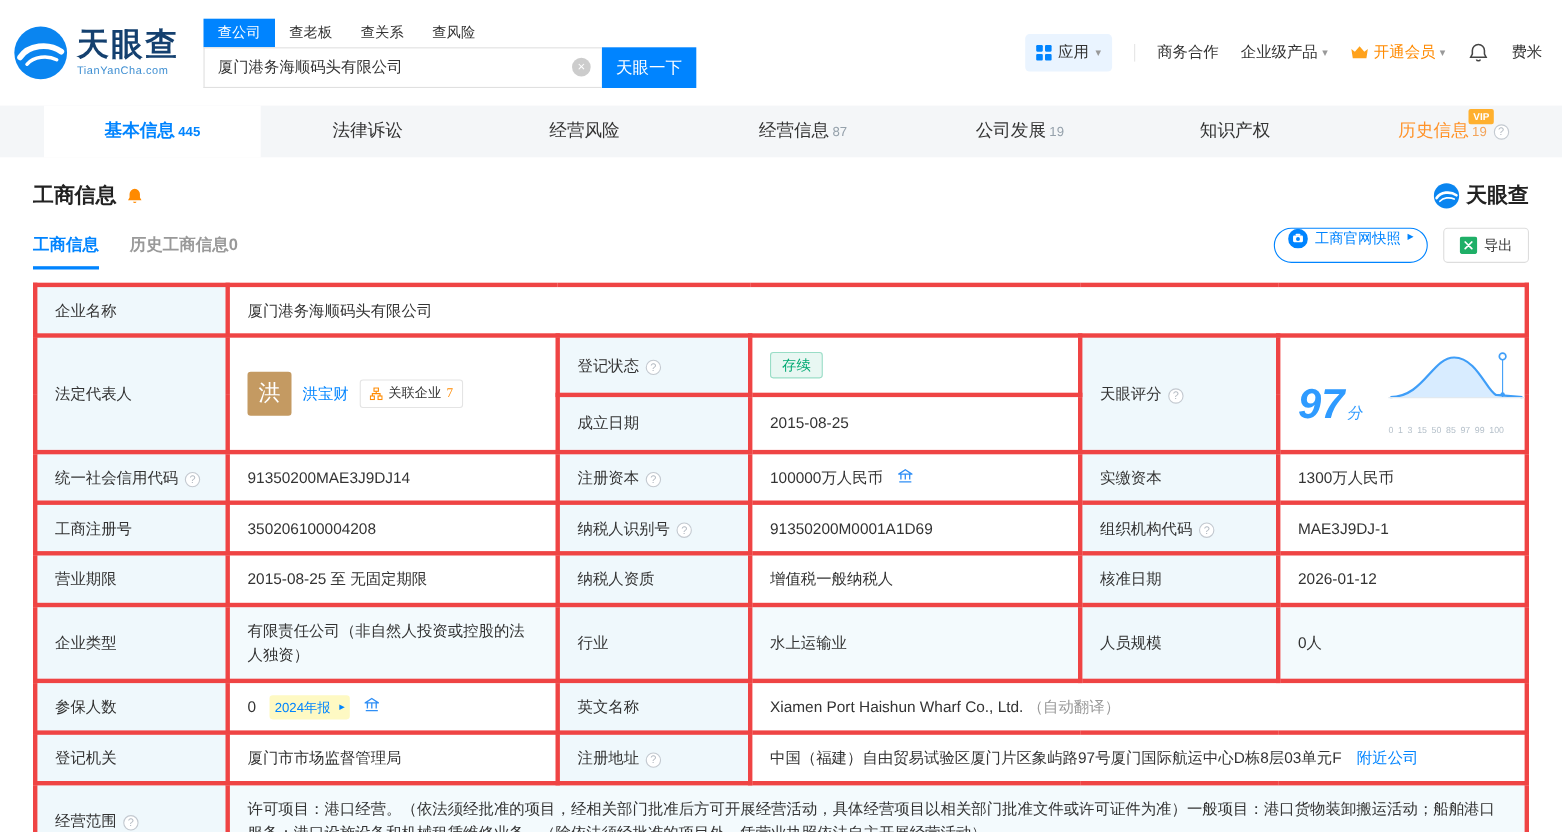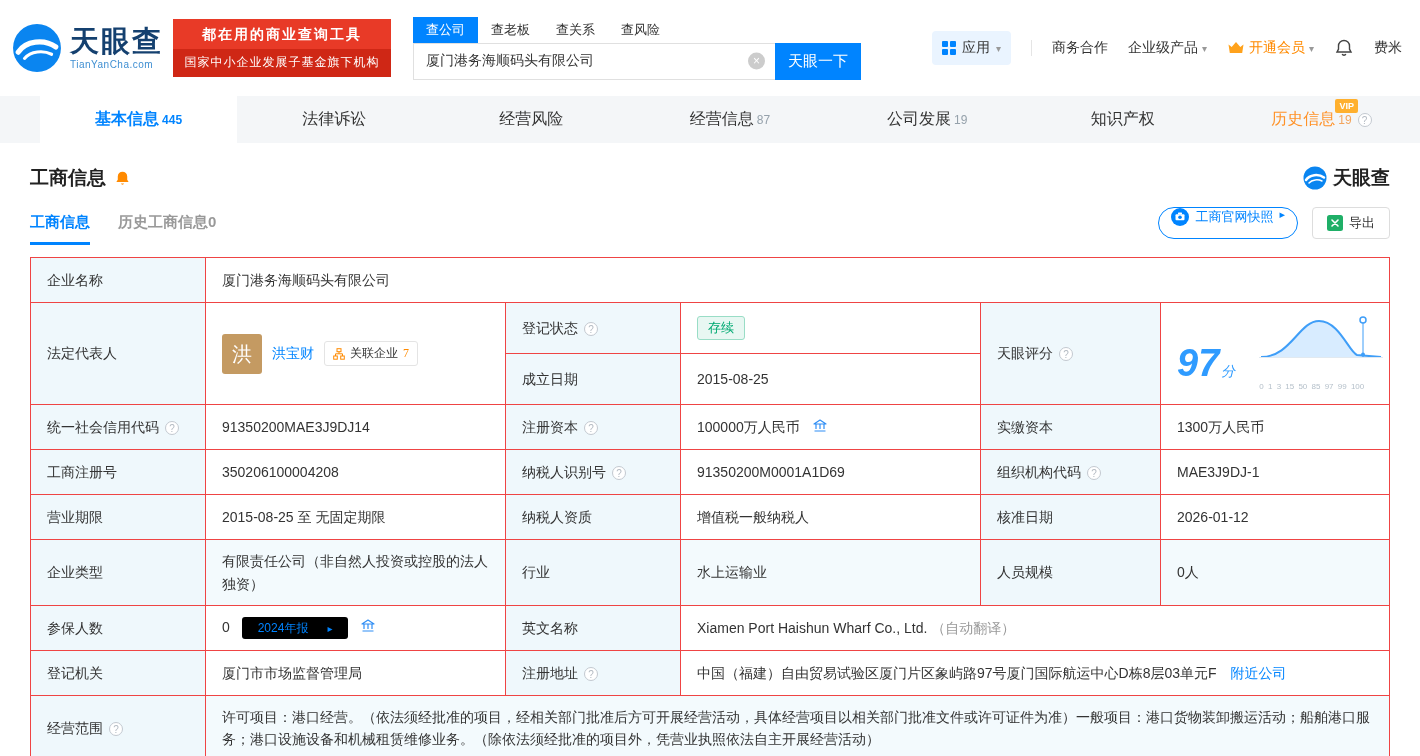--- a/index.html
+++ b/index.html
@@ -63,39 +63,39 @@
   .subtab { font-size: 15px; color: #999; margin-right: 28px; cursor: pointer; padding-bottom: 10px; border-bottom: 3px solid transparent; font-weight: bold; }
   .subtab.active { color: #0084ff; font-weight: bold; border-bottom-color: #0084ff; }
   .actions { margin-left: auto; display: flex; gap: 14px; padding-bottom: 6px; }
   .btn-snapshot { display: inline-flex; align-items: flex-start; gap: 6px; border: 1px solid #0084ff; color: #0084ff; background: #fff; border-radius: 17px; padding: 0 12px; height: 32px; font-size: 13px; cursor: pointer; font-family: inherit; }
   .btn-snapshot .arr { font-size: 11px; }
   .btn-export { display: inline-flex; align-items: center; gap: 6px; border: 1px solid #ddd; color: #333; background: #fff; border-radius: 4px; padding: 0 14px; height: 32px; font-size: 13px; cursor: pointer; font-family: inherit; }
 
   
   .info-table { width: 1360px; margin: 12px 30px 14px; border-collapse: collapse; table-layout: fixed; }
   .info-table tr { height: 45px; }
-  .info-table td { border: 1px solid #ef4444; padding: 10px 16px; font-size: 14px; line-height: 1.6; vertical-align: middle; word-break: break-word; color: #333; background: #fff; }
+  .info-table td { border: 4px solid #ef4444; padding: 10px 16px; font-size: 14px; line-height: 1.6; vertical-align: middle; word-break: break-word; color: #333; background: #fff; }
   .info-table td.lbl { background: #eff8fc; }
   .info-table tr.alt td:not(.lbl) { background: #f3fafd; }
 
   .badge-green { display: inline-block; background: #e8f7f2; color: #00a972; border: 1px solid #99ddc6; font-size: 13px; padding: 1px 10px; border-radius: 3px; line-height: 1.5; }
   .rep { display: flex; align-items: center; gap: 10px; }
   .avatar { width: 40px; height: 40px; background: #c49a62; color: #fff; font-size: 20px; display: flex; align-items: center; justify-content: center; border-radius: 3px; flex: none; cursor: pointer; }
   .link { color: #0084ff; cursor: pointer; }
   .rel-tag { display: inline-flex; align-items: center; gap: 5px; border: 1px solid #e4e4e4; border-radius: 3px; padding: 2px 8px; font-size: 12px; color: #333; cursor: pointer; background: #fff; font-family: Liberation Serif, serif; }
   .rel-tag b { color: #ff8a00; font-weight: normal; }
 
   .score-wrap { display: flex; align-items: flex-end; gap: 24px; }
   .score-num { color: #2f9bff; font-style: italic; white-space: nowrap; }
   .score-num b { font-size: 38px; font-weight: bold; }
   .score-num span { font-size: 14px; margin-left: 2px; }
   .score-chart { width: 124px; }
   .axis { font-size: 8px; color: #b5c0ca; word-spacing: 2px; white-space: nowrap; margin-top: 16px; }
 
-  .tag-blue { display: inline-flex; align-items: center; gap: 19px; background: #000000; color: #0084ff; font-size: 12px; padding: 2px 16px; border-radius: 3px; margin-left: 8px; cursor: pointer; line-height: 1.5; }
+  .tag-blue { display: inline-flex; align-items: center; gap: 8px; background: #fef9c3; color: #0084ff; font-size: 12px; padding: 2px 5px; border-radius: 3px; margin-left: 8px; cursor: pointer; line-height: 1.5; }
   .tag-blue .arr { font-size: 10px; }
   .mini-icon { display: inline-flex; vertical-align: -2px; margin-left: 8px; cursor: pointer; }
   .gray { color: #999; }
   .nearby { margin-left: 10px; white-space: nowrap; }
 </style>
 </head>
 <body>
 
 <div class="page">
 
@@ -105,24 +105,20 @@
         <circle cx="24" cy="24" r="23" fill="#0a85f0"></circle>
         <path d="M6 28 C13 17 31 15 42 23" stroke="#fff" stroke-width="5" fill="none" stroke-linecap="round"></path>
         <path d="M12 34 C18 27 30 26 38 30" stroke="#fff" stroke-width="3" fill="none" stroke-linecap="round"></path>
       </svg>
       <div class="logo-text">
         <div class="logo-name">天眼查</div>
         <div class="logo-domain">TianYanCha.com</div>
       </div>
     </div>
 
-    <div class="slogan">
-      <div class="slogan-1">都在用的商业查询工具</div>
-      <div class="slogan-2">国家中小企业发展子基金旗下机构</div>
-    </div>
 
     <div class="search">
       <div class="search-tabs">
         <span class="stab active">查公司</span>
         <span class="stab">查老板</span>
         <span class="stab">查关系</span>
         <span class="stab">查风险</span>
       </div>
       <div class="search-row">
         <div class="search-box">

